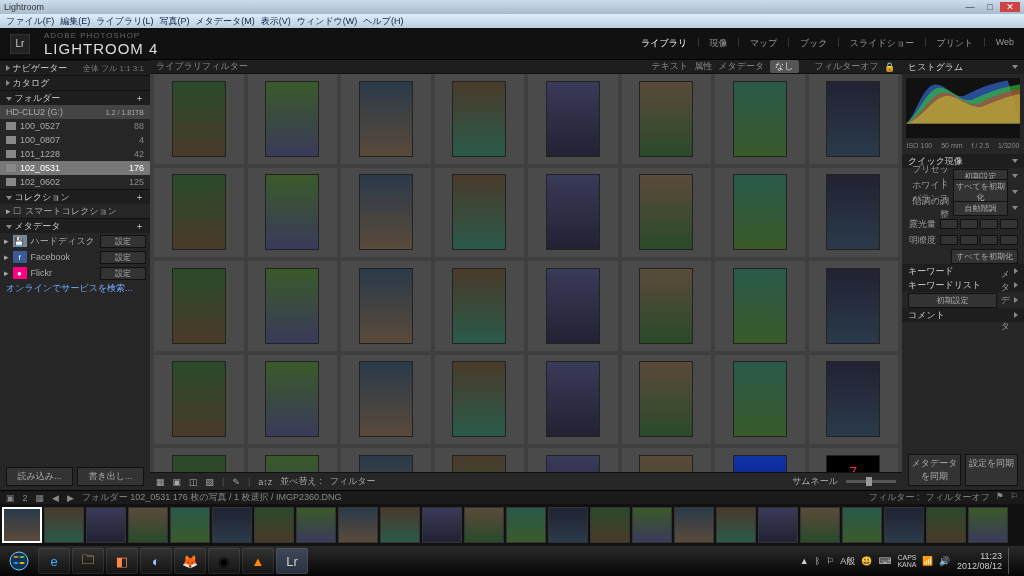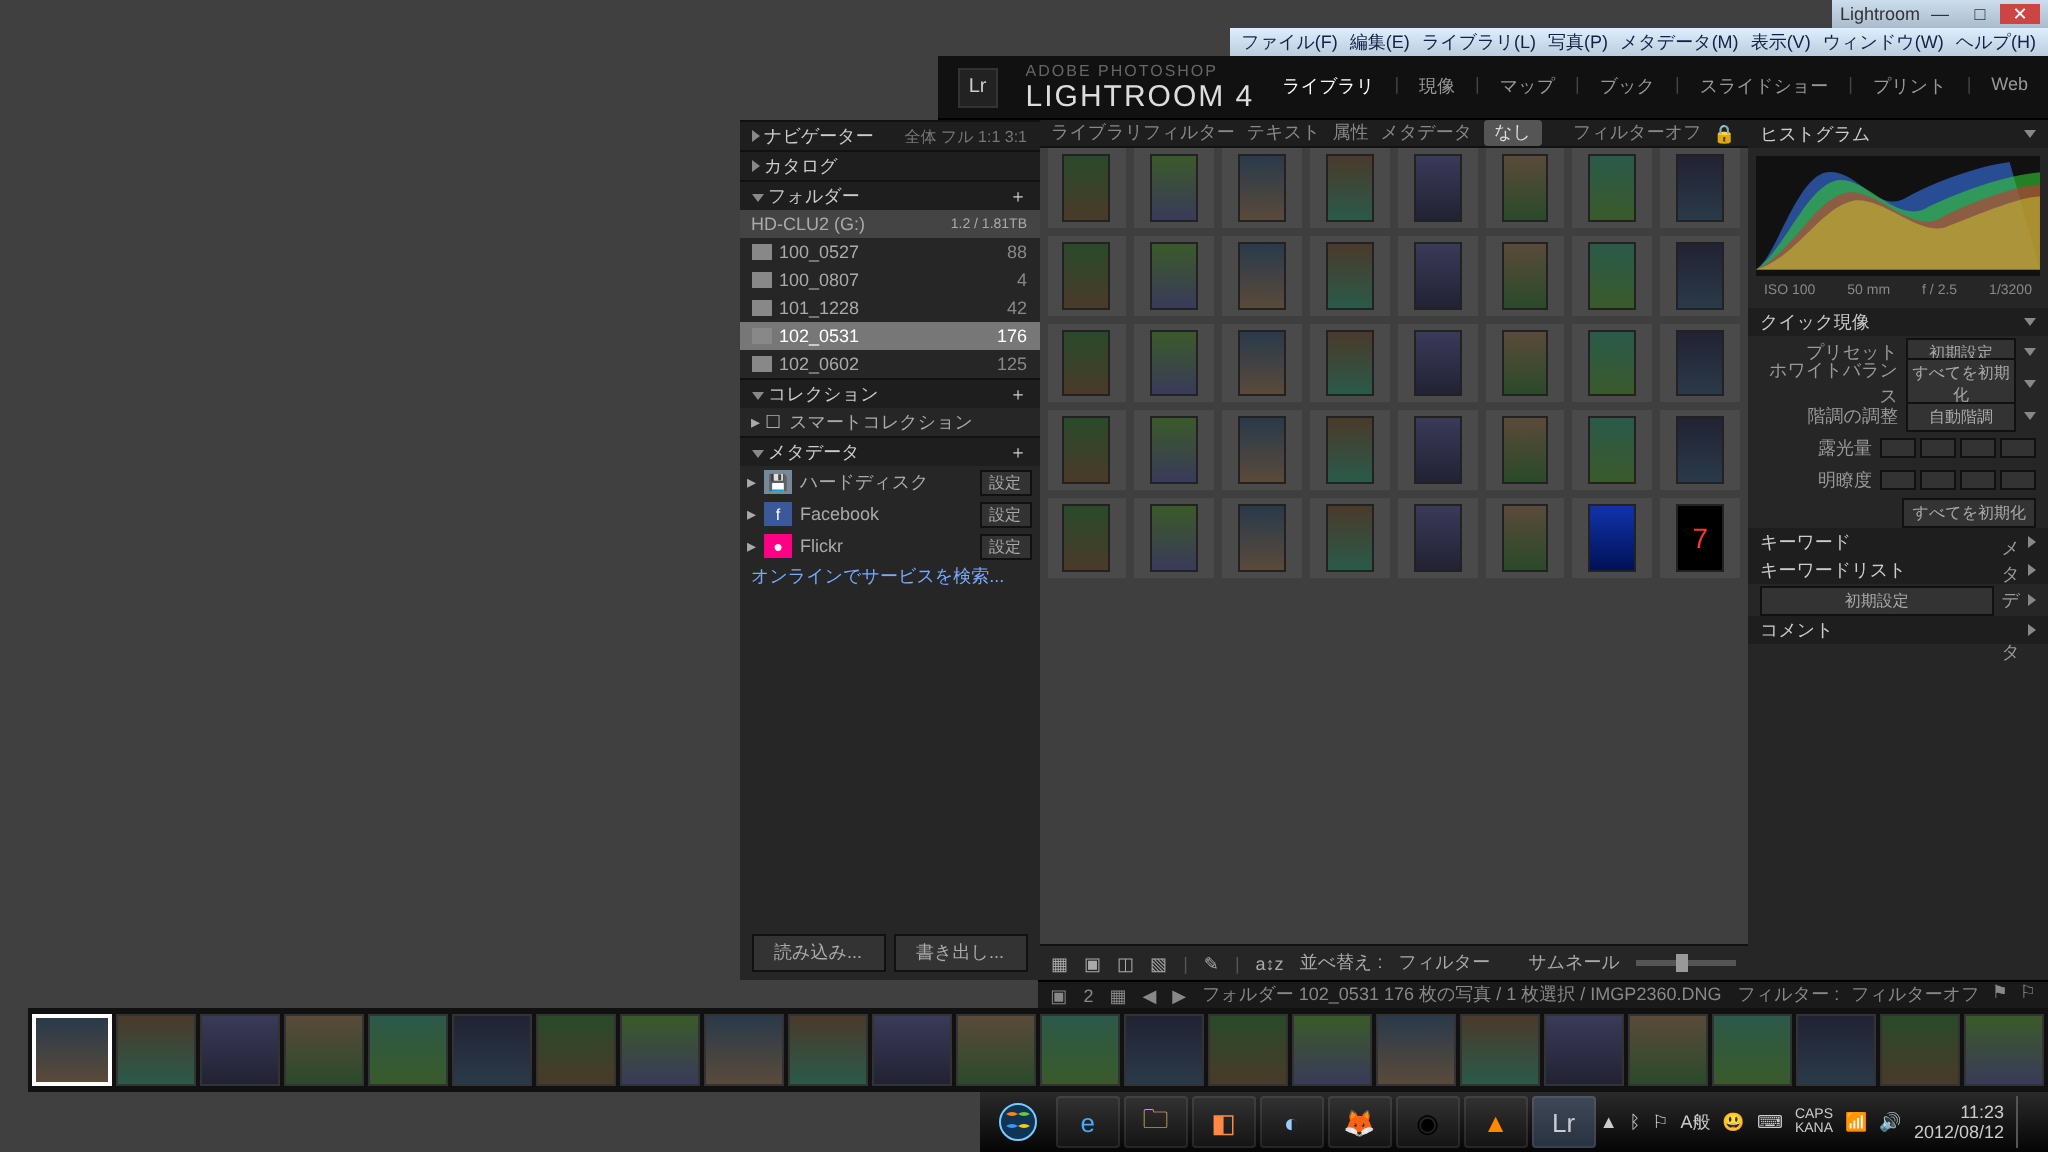--- a/index.html
+++ b/index.html
@@ -1,17 +1,17 @@
 <!DOCTYPE html>
 <html><head>
 <meta charset="utf-8">
 <style>
 * { margin:0; padding:0; box-sizing:border-box; font-family:"Segoe UI","Meiryo",sans-serif; user-select:none; }
 html,body { width:1024px; height:576px; overflow:hidden; background:#000; }
-.window { position:absolute; inset:0; background:#404040; display:flex; flex-direction:column;align-items:flex-end; }
+.window { position:absolute; inset:0; background:#4d7c0f; display:flex; flex-direction:column; }
 .titlebar { height:14px; background:linear-gradient(#cde,#abc); display:flex; align-items:center; font-size:9px; color:#333; padding:0 4px; }
 .titlebar .spacer { flex:1; }
 .titlebar .winbtn { width:20px; text-align:center; color:#333; }
 .titlebar .winbtn.close { background:#c44; color:#fff; }
 .menubar { background:linear-gradient(#def,#bcd); height:14px; display:flex; align-items:center; gap:6px; padding:0 6px; font-size:9px; color:#124; }
 .idplate { height:32px; background:#111; border-bottom:1px solid #000; display:flex; align-items:center; padding:0 10px; gap:14px; font-size:9px; color:#888; }
 .idplate .logo { width:20px; height:20px; background:#222; border:1px solid #333; display:flex; align-items:center; justify-content:center; color:#ccc; font-size:10px; }
 .idplate .brand { letter-spacing:1px; font-size:8px; color:#666; }
 .idplate .product { font-size:15px; color:#ddd; letter-spacing:1px; }
 .idplate .modules { margin-left:auto; display:flex; gap:10px; }
@@ -22,31 +22,31 @@
 .panel { width:150px; background:#262626; display:flex; flex-direction:column; font-size:9px; color:#aaa; }
 .panel .section { border-top:1px solid #111; }
 .panel .section-hd { height:14px; display:flex; align-items:center; padding:0 6px; background:#1e1e1e; color:#ccc; justify-content:space-between; }
 .panel .row { height:14px; display:flex; align-items:center; padding:0 6px; gap:4px; }
 .panel .row .count { margin-left:auto; color:#888; }
 .panel .row.sel { background:#777; color:#fff; }
 .panel .row.sel .count { color:#fff; }
 .panel .volume { background:#444; height:14px; display:flex; align-items:center; padding:0 6px; justify-content:space-between; }
 .panel .svc { height:16px; display:flex; align-items:center; padding:0 4px; gap:4px; }
 .panel .svc .icon { width:14px; height:12px; display:flex; align-items:center; justify-content:center; font-size:8px; color:#fff; }
-.panel .svc .btn { margin-left:auto; font-size:8px; background:#333; padding:0 4px; border:1px solid #111; }
+.panel .svc .btn { margin-left:auto; font-size:8px; background:#333; padding:0 14px; border:1px solid #111; }
 .center { flex:1; display:flex; flex-direction:column; min-width:0; }
 .filterbar { height:14px; background:#1e1e1e; border-bottom:1px solid #111; display:flex; align-items:center; padding:0 6px; font-size:9px; color:#888; gap:6px; }
 .filterbar .right { margin-left:auto; display:flex; gap:6px; align-items:center; }
 .filterbar .pill { background:#555; color:#ddd; padding:0 5px; border-radius:2px; }
 .grid { flex:1; overflow:hidden; background:#3f3f3f; position:relative; }
 .grid-inner { display:grid; grid-template-columns:repeat(8,1fr); gap:4px; padding:0 4px; }
 .cell { aspect-ratio:1; background:#4a4a4a; display:flex; align-items:center; justify-content:center; position:relative; }
 .thumb { width:60%; height:85%; background:#345; border:1px solid #222; }
 .toolbar { height:18px; background:#262626; border-top:1px solid #111; display:flex; align-items:center; padding:0 6px; gap:8px; font-size:9px; color:#aaa; }
-.rpanel { width:150px; background:#262626; display:flex; flex-direction:column; font-size:9px; color:#aaa; }
+.rpanel { width:122px; background:#262626; display:flex; flex-direction:column; font-size:9px; color:#aaa; }
 .histogram { height:60px; margin:4px; background:#111; position:relative; overflow:hidden; }
 .histogram svg { position:absolute; inset:0; }
 .histo-meta { height:12px; display:flex; justify-content:space-around; font-size:7px; color:#888; }
 .rpanel .hd { height:14px; background:#1e1e1e; display:flex; align-items:center; justify-content:space-between; padding:0 6px; color:#ccc; }
 .rpanel .line { height:16px; display:flex; align-items:center; padding:0 6px; gap:4px; }
 .rpanel .line .lbl { flex:1; text-align:right; color:#999; }
 .rpanel .line .val { width:55px; background:#333; border:1px solid #111; text-align:center; font-size:8px; padding:1px 0;}
 .rpanel .slots { display:flex; gap:2px; }
 .rpanel .slots .slot { width:18px; height:10px; background:#333; border:1px solid #111; }
 .filmstrip-hd { height:14px; background:#1a1a1a; border-top:1px solid #000; display:flex; align-items:center; padding:0 6px; font-size:9px; color:#888; gap:8px; }
@@ -436,20 +436,24 @@
       <div class="line">
           <span class="val" style="flex:1">初期設定</span>
           <span class="lbl" style="flex:0">メタデータ</span>
           <span class="tri r"></span>
         </div>
       <div class="hd">
           <span>コメント</span>
           <span class="tri r"></span>
         </div>
       <div style="flex:1"></div>
+      <div class="leftbtns">
+        <div class="btn">メタデータを同期</div>
+        <div class="btn">設定を同期</div>
+      </div>
     </div>
   </div>
 
   <div class="filmstrip-hd">
     <span>▣</span>
     <span>2</span>
     <span>▦</span>
     <span>◀</span>
     <span>▶</span>
     <span id="breadcrumb">フォルダー  102_0531  176 枚の写真 / 1 枚選択 / IMGP2360.DNG</span>

